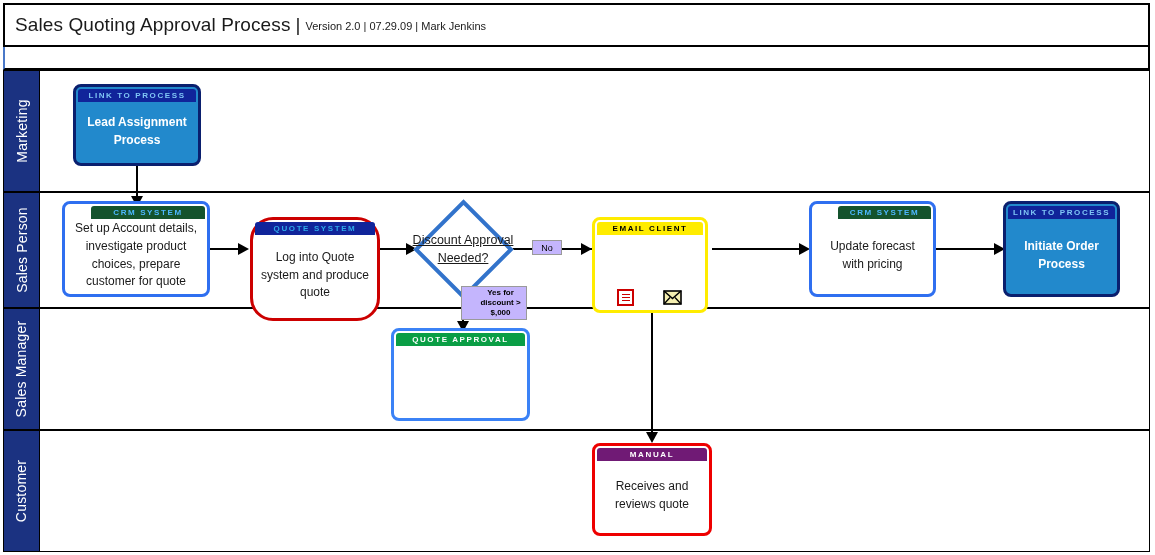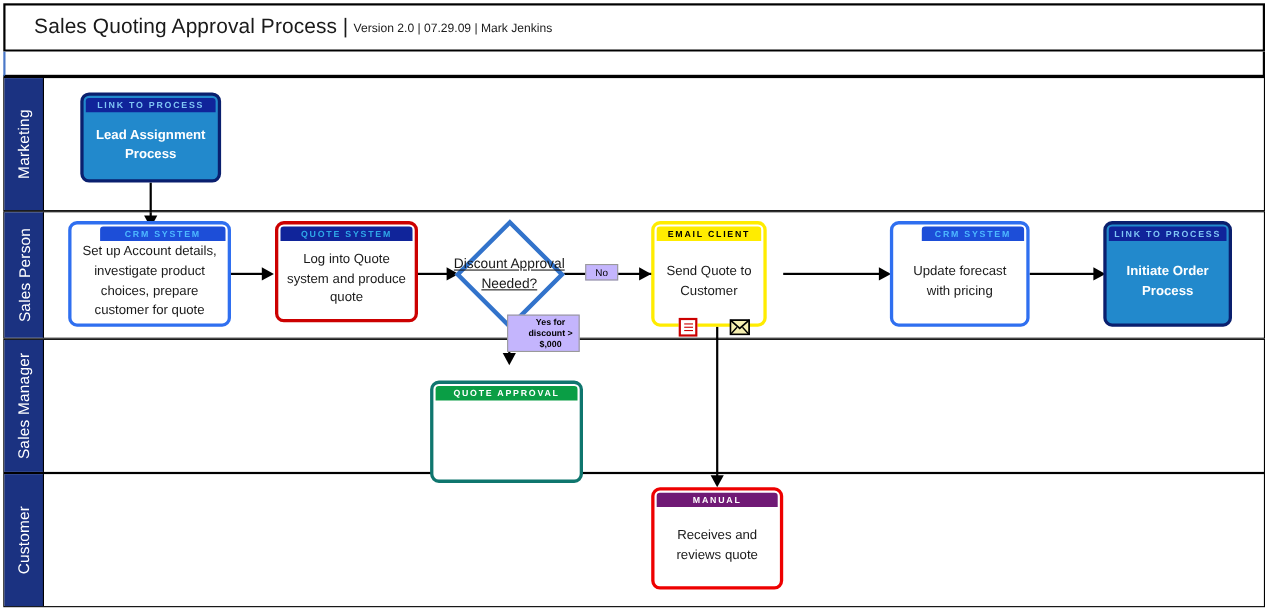--- a/index.html
+++ b/index.html
@@ -23,21 +23,21 @@
     position: absolute;
     left: 3px;
     top: 3px;
     width: 1147px;
     height: 44px;
     border: 2px solid #000000;
     box-sizing: border-box;
     background: #ffffff;
     display: flex;
     align-items: center;
-    padding-left: 26px;
+    padding-left: 10px;
   }
   .title-main {
     font-size: 19px;
     color: #1a1a1a;
     letter-spacing: 0.1px;
   }
   .title-sep {
     font-size: 19px;
     color: #1a1a1a;
     margin: 0 5px;
@@ -132,29 +132,29 @@
     justify-content: center;
     text-align: center;
     font-size: 12px;
     line-height: 1.46;
     color: #1a1a1a;
     padding: 0 2px;
   }
 
   
   .n-crm      { border: 3px solid #2f6ff0; }
-  .n-crm  .node-hdr { background: #1d4ed8; color: #4db8ff; margin-left: 24px; }
+  .n-crm  .node-hdr { background: #14532d; color: #4db8ff; margin-left: 24px; }
 
   .n-quote    { border: 3px solid #cc0000; }
   .n-quote .node-hdr { background: #10249a; color: #2fa8e8; }
 
   .n-email    { border: 3px solid #ffec00; }
   .n-email .node-hdr { background: #ffec00; color: #000000; }
 
-  .n-green    { border: 3px solid #0f766e; margin-top: 18px; }
+  .n-green    { border: 3px solid #3b82f6; }
   .n-green .node-hdr { background: #0a9e45; color: #ffffff; }
 
   .n-manual   { border: 3px solid #ee0000; }
   .n-manual .node-hdr { background: #701a75; color: #ffffff; }
 
   .n-link     { border: 3px solid #0a1f6e; background: #2289cc; }
   .n-link .node-hdr { background: #10249a; color: #7fc6f5; }
   .n-link .node-body { color: #ffffff; font-weight: bold; }
 
   
@@ -305,41 +305,40 @@
       <div class="arrow-d" style="left:92px; top:3px;"></div>
 
       <div class="node n-crm" style="left:23px; top:8px; width:148px; height:96px;">
         <div class="node-hdr">CRM SYSTEM</div>
         <div class="node-body">Set up Account details, investigate product choices, prepare customer for quote</div>
       </div>
 
       <div class="conn-h" style="left:171px; top:55px; width:30px;"></div>
       <div class="arrow-r" style="left:199px; top:50px;"></div>
 
-      <div class="node n-quote" style="left:211px; top:8px; width:130px; height:92px;">
+      <div class="node n-quote" style="left:211px; top:24px; width:130px; height:104px;border-radius:23px;">
         <div class="node-hdr">QUOTE SYSTEM</div>
         <div class="node-body">Log into Quote system and produce quote</div>
       </div>
 
       <div class="conn-h" style="left:341px; top:55px; width:32px;"></div>
       <div class="arrow-r" style="left:367px; top:50px;"></div>
 
       <div class="diamond-wrap" style="left:373px; top:13px; width:102px; height:86px;">
         <div class="diamond-shape"></div>
         <div class="diamond-text">Discount Approval Needed?</div>
       </div>
 
       <div class="conn-h" style="left:473px; top:55px; width:34px;"></div>
       <div class="edge-label" style="left:493px; top:47px; width:30px; height:15px;">No</div>
       <div class="conn-h" style="left:520px; top:55px; width:34px;"></div>
       <div class="arrow-r" style="left:542px; top:50px;"></div>
 
-      <div class="node n-email" style="left:553px; top:8px; width:105px; height:96px;">
+      <div class="node n-email" style="left:553px; top:24px; width:116px; height:96px;">
         <div class="node-hdr">EMAIL CLIENT</div>
-        <div class="node-body">Send Quote to Customer</div>
       </div>
 
       <div class="icon-doc" style="left:578px; top:96px;">
         <i></i>
         <i></i>
         <i></i>
       </div>
       <div class="icon-env" style="left:624px; top:97px;">
         <svg width="19" height="15" viewBox="0 0 19 15">
           <rect x="1" y="1" width="17" height="13" fill="#f5efb0" stroke="#000000" stroke-width="1.6"></rect>

